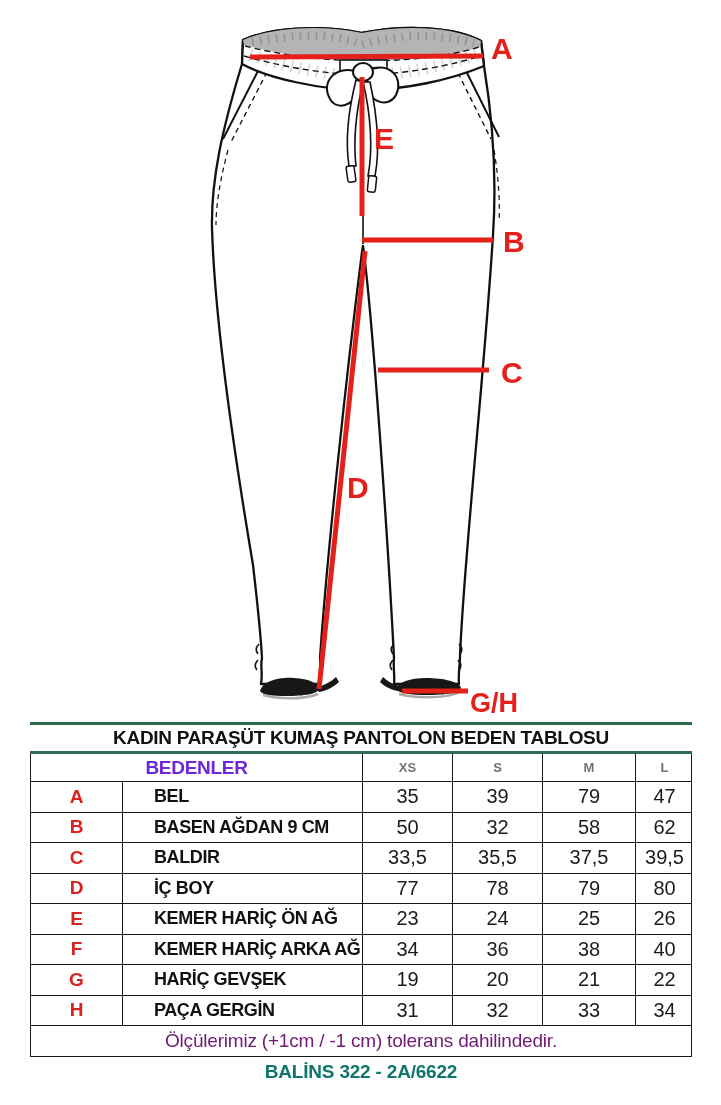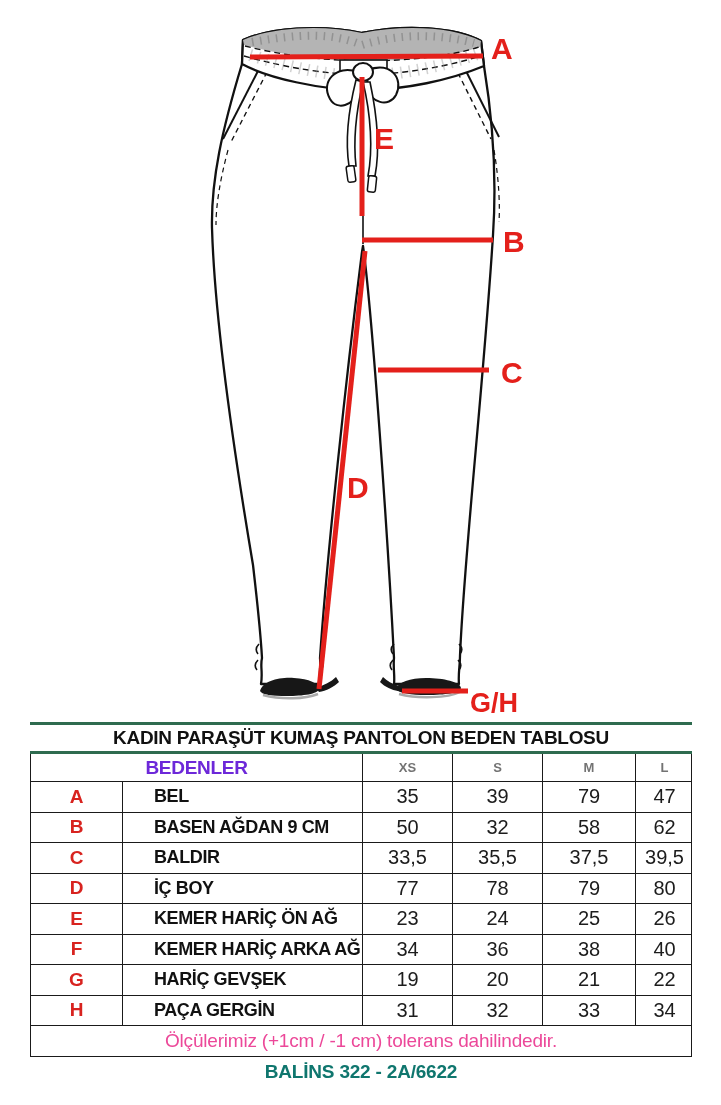--- a/index.html
+++ b/index.html
@@ -39,21 +39,21 @@
   .cell.label{justify-content:flex-start;padding-left:7px;}
   .bedenler{font-weight:700;font-size:19px;letter-spacing:-0.3px;color:#6d28d9;}
   .size-hd{font-weight:700;font-size:13px;color:#737373;}
   .letter{font-weight:700;font-size:19px;color:#d8231f;}
   .label-txt{font-weight:700;font-size:18px;letter-spacing:-0.4px;color:#111;margin-left:24px;}
   .val{font-weight:400;font-size:20px;color:#1c1c1c;}
   .tol-row{
     height:31px;box-sizing:border-box;display:flex;align-items:center;justify-content:center;
     border-left:1.5px solid #1a1a1a;border-right:1.5px solid #1a1a1a;
     border-bottom:1.5px solid #1a1a1a;
-    font-size:19px;font-weight:400;letter-spacing:-0.2px;color:#ec4899;
+    font-size:19px;font-weight:400;letter-spacing:-0.2px;color:#701a75;
   }
   .footer-row{
     height:30px;display:flex;align-items:center;justify-content:center;
     font-weight:700;font-size:19px;letter-spacing:-0.2px;color:#0f766e;
   }
 </style>
 </head>
 <body>
 
 <div class="figure">

